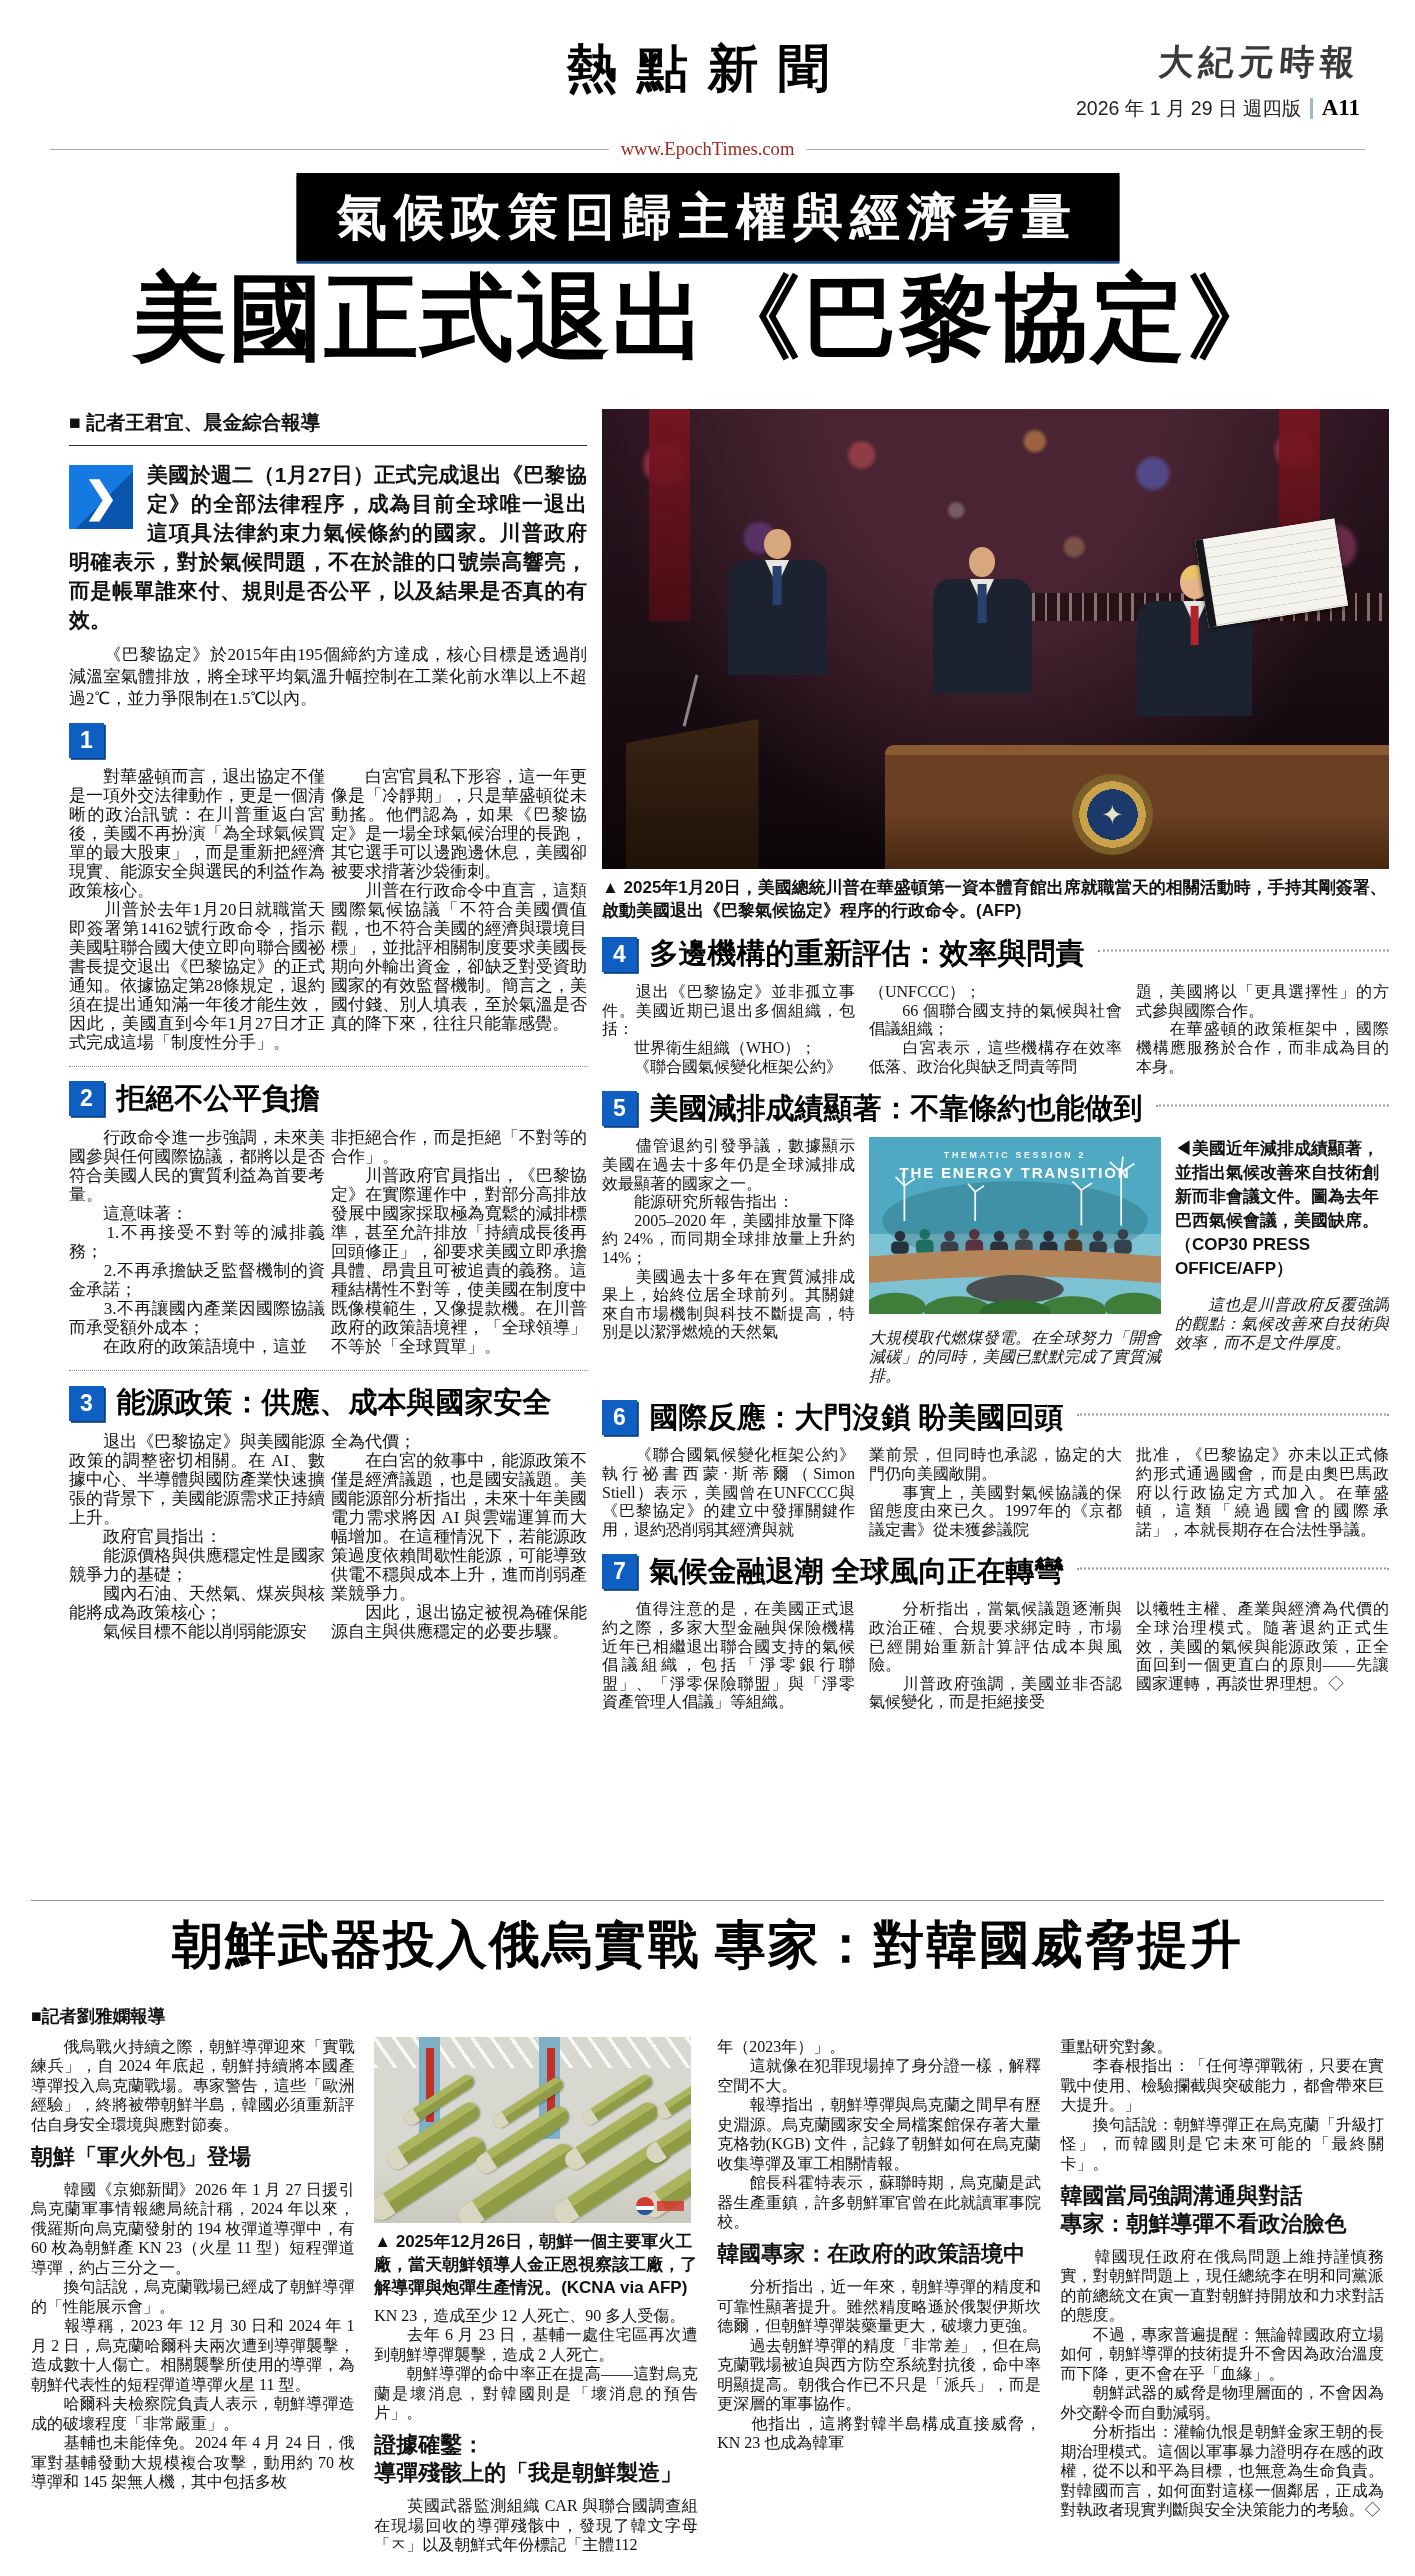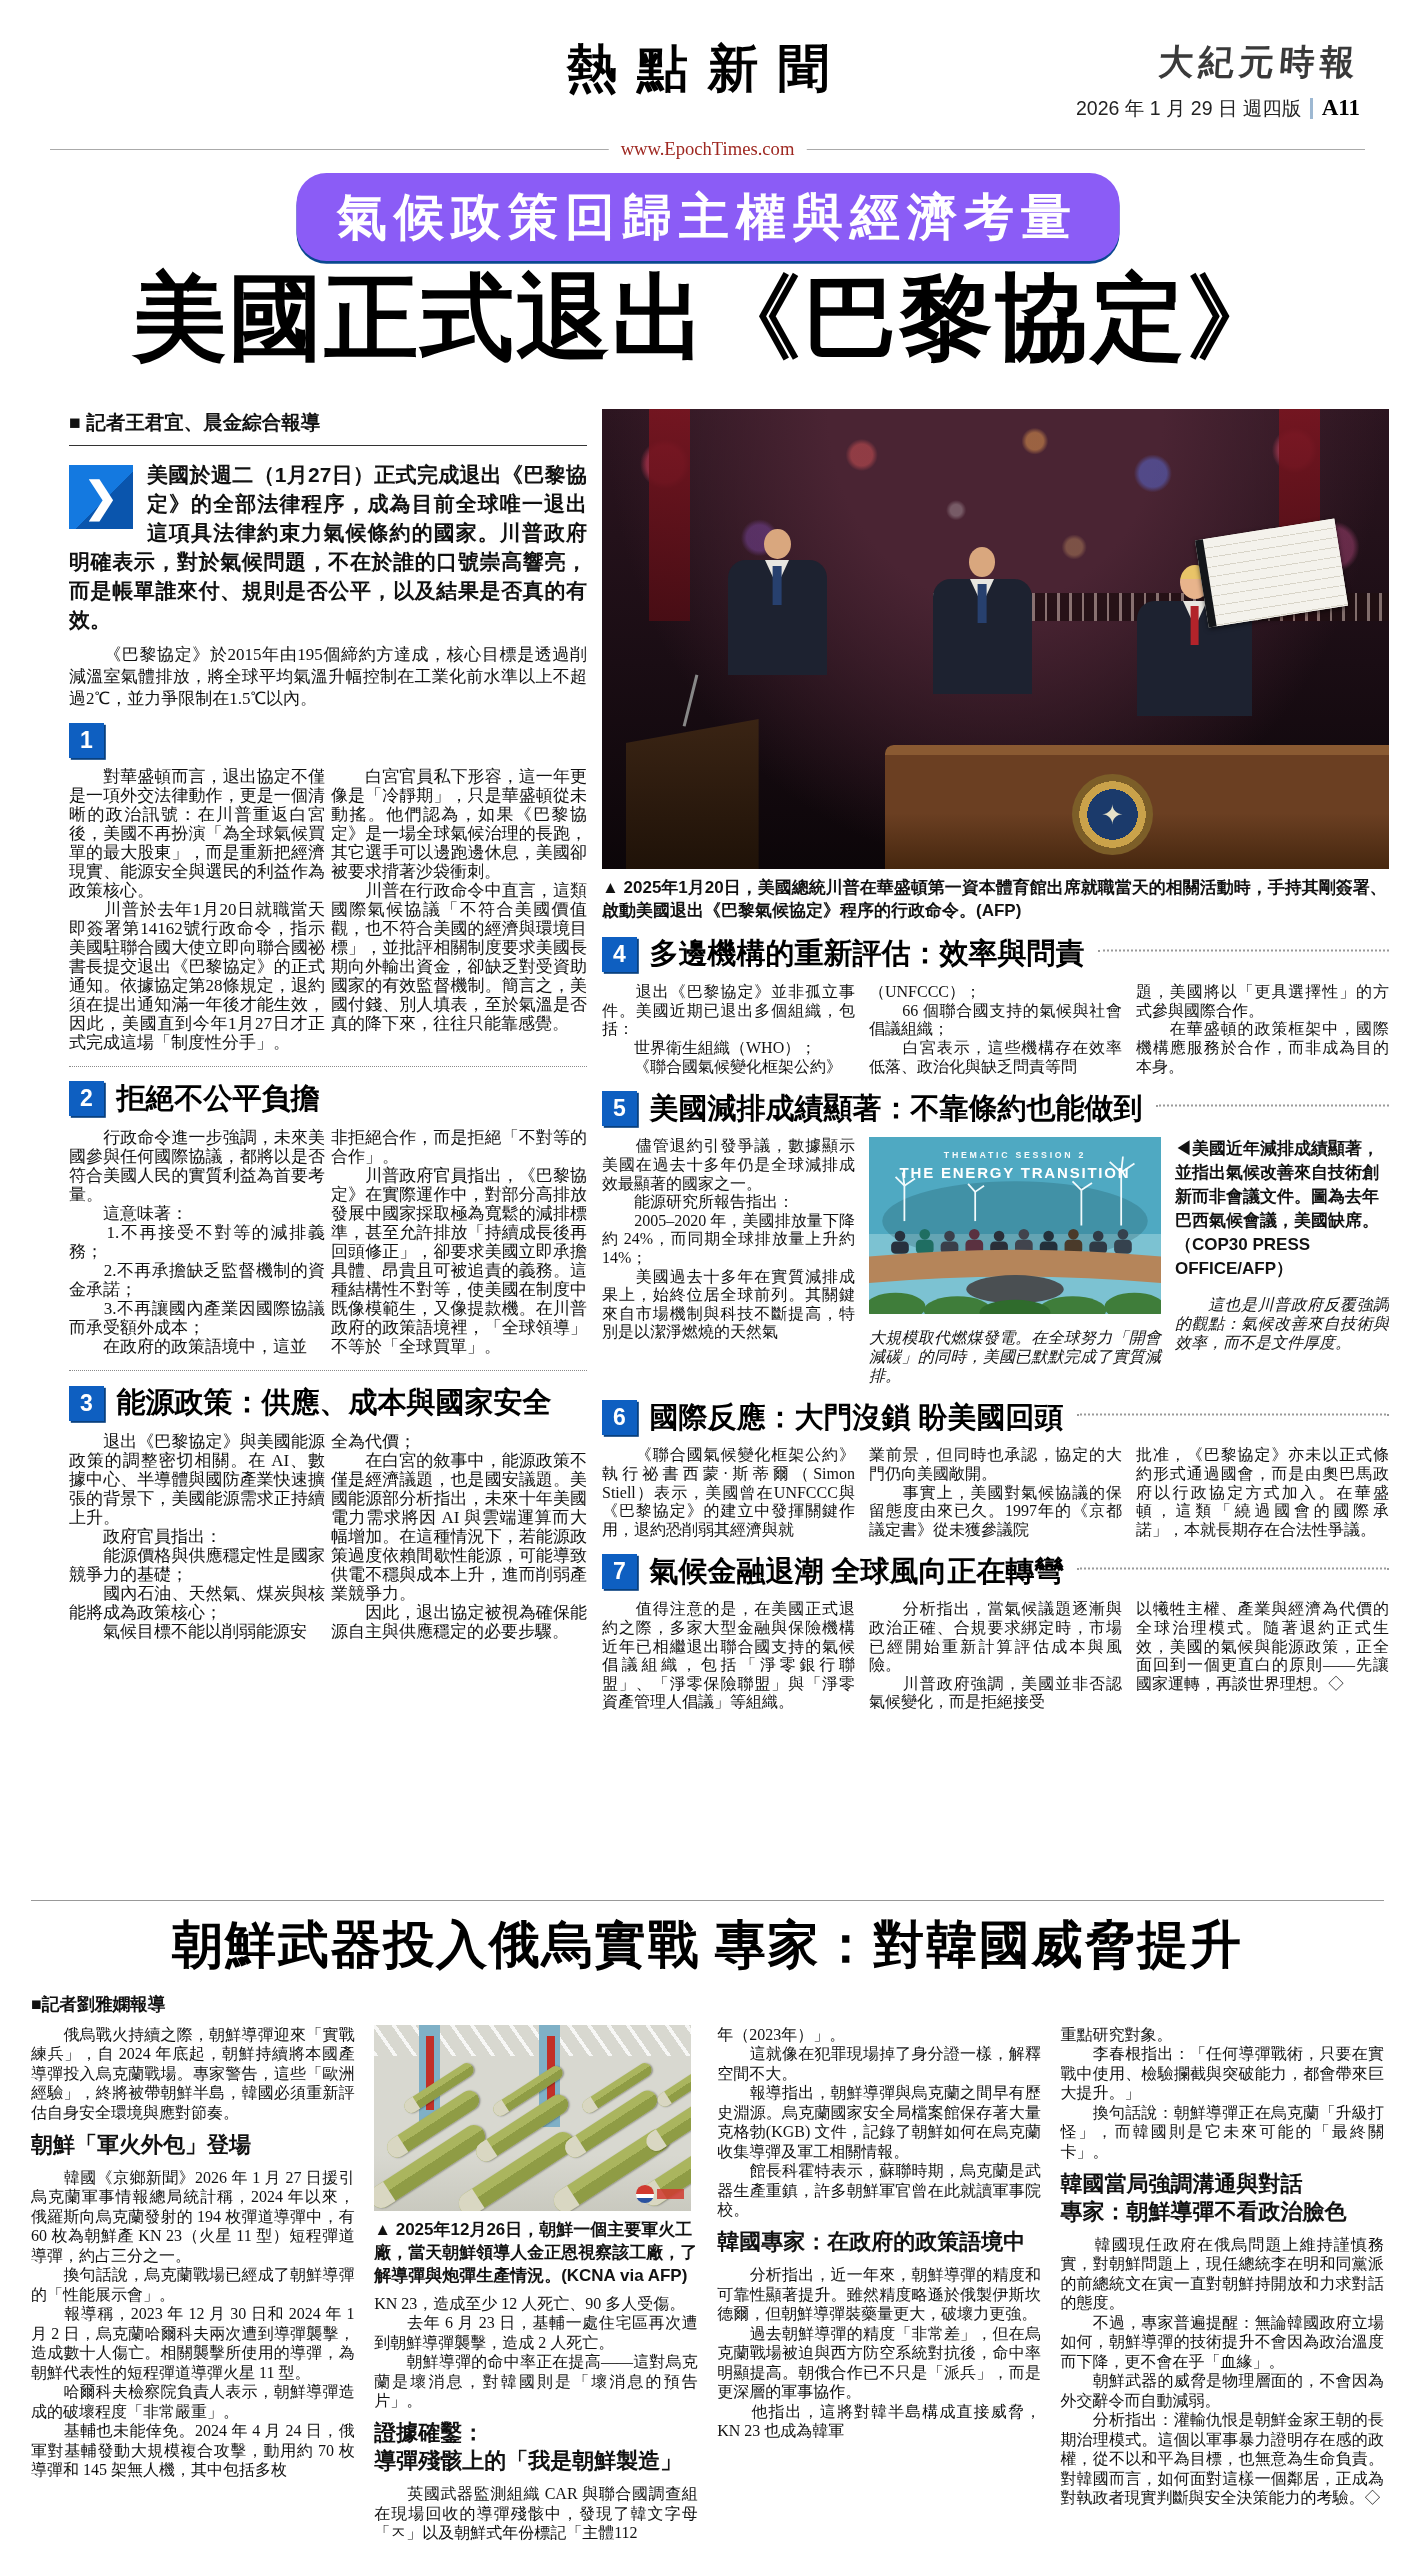--- a/index.html
+++ b/index.html
@@ -15,22 +15,22 @@
   .dateline{margin-top:8.8px;font-family:"Liberation Sans", sans-serif;font-size:19.5px;color:#222;
     display:flex;align-items:center;justify-content:flex-end;gap:8.8px;}
   .pg-bar{display:inline-block;width:2.7px;height:21px;background:#9db8d2;}
   .pg-no{font-family:"Liberation Serif", serif;font-weight:bold;font-size:23px;color:#000;}
   .mast-rule{position:absolute;top:149px;left:50px;right:50px;border-top:1.8px solid #aaa;}
   .site{position:absolute;top:-12.4px;left:50%;transform:translateX(-50%);background:#fff;padding:0 12.4px;
     color:#9e2720;font-family:"Liberation Serif", serif;font-size:18.6px;white-space:nowrap;}
 
   
   .kicker{position:absolute;top:173px;left:50%;transform:translateX(-50%);
-    background:#8b5cf6;color:#fff;font-family:"Liberation Sans", sans-serif;font-weight:bold;
-    font-size:50px;letter-spacing:7px;padding:10.6px 41px;white-space:nowrap;box-shadow:0 2.7px 0 #0a4890;border-radius:30px;}
+    background:#000000;color:#fff;font-family:"Liberation Sans", sans-serif;font-weight:bold;
+    font-size:50px;letter-spacing:7px;padding:10.6px 41px;white-space:nowrap;box-shadow:0 2.7px 0 #0a4890;}
   .headline{position:absolute;top:255px;left:0;width:100%;margin:0;text-align:center;
     font-family:"Liberation Serif", serif;font-weight:900;font-size:94px;letter-spacing:1.8px;color:#000;white-space:nowrap;}
 
   
   .bt{white-space:pre-line;text-align:justify;}
   .byline{font-family:"Liberation Sans", sans-serif;font-weight:bold;font-size:19.5px;
     border-bottom:1.8px solid #333;padding-bottom:8.8px;}
   .lead-wrap{margin-top:14px;overflow:hidden;}
   .chev{float:left;width:64px;height:64px;margin:5.3px 14px 3.5px 0;background:linear-gradient(135deg,#1479e0 0 55%,#0a55ad 55% 100%);
     color:#fff;font-family:"Liberation Sans", sans-serif;font-weight:bold;font-size:41px;line-height:64px;text-align:center;}
@@ -106,21 +106,21 @@
   .p2-big{position:absolute;top:26.5px;width:100%;text-align:center;color:#ffffff;
     font-family:"Liberation Sans", sans-serif;font-size:15px;letter-spacing:1.8px;font-weight:bold;}
   .photo2 svg{position:absolute;left:0;top:0;}
   .cap-side{font-family:"Liberation Sans", sans-serif;font-weight:bold;font-size:17px;line-height:24px;white-space:pre-line;}
 
   
   .big-divider{position:absolute;top:1900px;left:31px;right:31px;border-top:1.8px solid #999;}
   .bottom-block{position:absolute;left:31px;top:1911px;width:1353px;height:662px;overflow:hidden;}
   .b-headline{margin:0;text-align:center;font-family:"Liberation Serif", serif;font-weight:900;
     font-size:51px;letter-spacing:1.8px;color:#000;white-space:nowrap;}
-  .b-byline{margin-top:12px;font-family:"Liberation Sans", sans-serif;font-weight:bold;font-size:17.7px;}
+  .b-byline{margin-top:24px;font-family:"Liberation Sans", sans-serif;font-weight:bold;font-size:17.7px;}
   .four-col{display:flex;gap:19.5px;margin-top:8.8px;}
   .four-col .bcol{flex:1;font-size:16px;line-height:19.5px;}
   .subhead{font-family:Liberation Mono, monospace;font-weight:bold;font-size:22px;line-height:28px;
     margin:10.6px 0 7px;white-space:pre-line;}
 
   
   .photo3{position:relative;width:317px;height:186px;overflow:hidden;
     background:linear-gradient(#d8d8d0 0 70%, #c9c9bf 100%);}
   .p3-ceil{position:absolute;top:0;left:0;width:100%;height:17%;
     background:linear-gradient(#dceaf2,#c2dce9);

